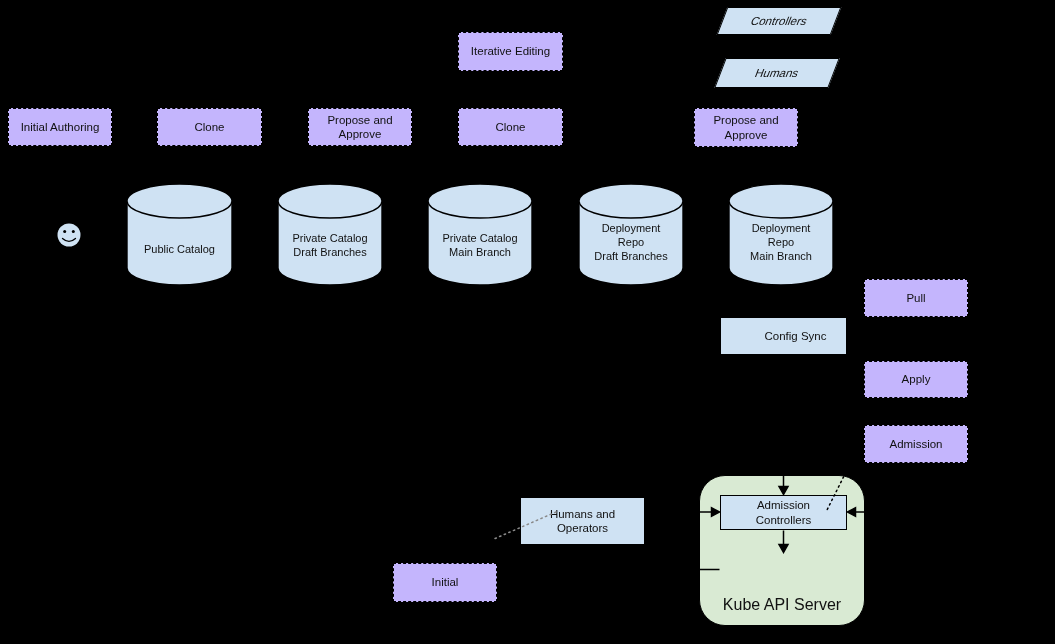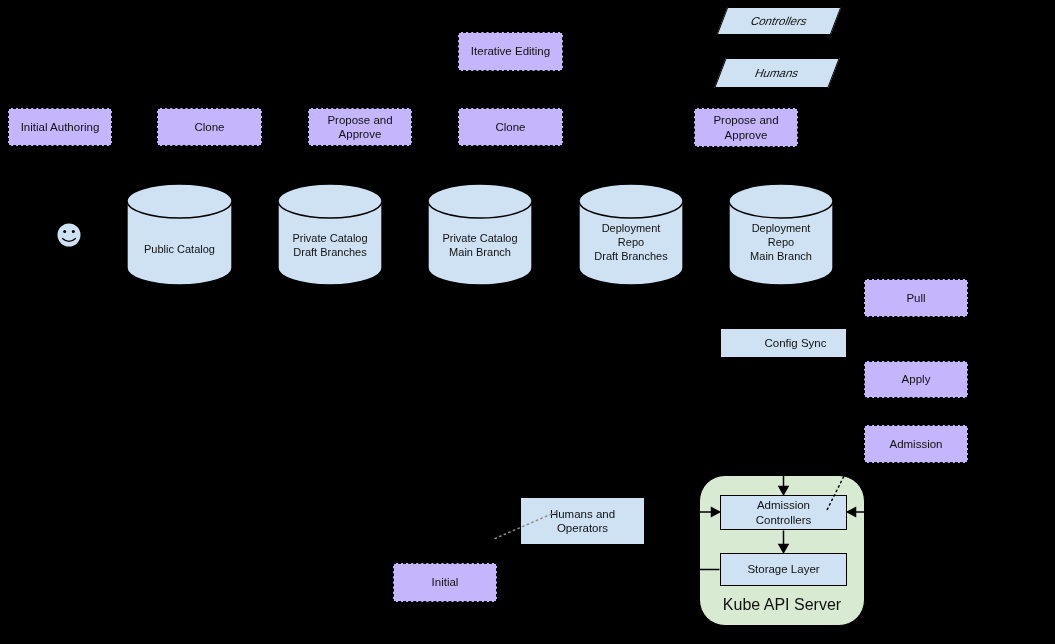--- a/index.html
+++ b/index.html
@@ -77,28 +77,27 @@
   <div class="node stage" style="left:694px;top:108px;width:104px;height:39px;">Propose and
 Approve</div>
   <div class="node stage" style="left:864px;top:361px;width:104px;height:37px;">Apply</div>
   <div class="node stage" style="left:864px;top:279px;width:104px;height:38px;">Pull</div>
   <div class="node stage" style="left:864px;top:425px;width:104px;height:38px;">Admission</div>
   <div class="node stage" style="left:393px;top:563px;width:104px;height:39px;">Initial</div>
 
   <div class="node para" style="left:722px;top:7px;width:114px;height:28px;">Controllers</div>
   <div class="node para" style="left:720px;top:58px;width:114px;height:30px;">Humans</div>
 
-  <div class="node blue" style="left:721px;top:329px;width:125px;height:28px;padding-left:24px;">Config Sync</div>
+  <div class="node blue" style="left:721px;top:318px;width:125px;height:36px;padding-left:24px;">Config Sync</div>
   <div class="node blue" style="left:521px;top:498px;width:123px;height:46px;">Humans and
 Operators</div>
 
   <div class="green" style="left:699px;top:475px;width:166px;height:151px;"></div>
   <div class="node inner" style="left:720px;top:495px;width:127px;height:35px;">Admission
 Controllers</div>
-  <div class="node inner" style="left:720px;top:553px;width:127px;height:33px;">Storage Layer</div>
   <div class="kube-label" style="left:699px;top:596px;width:166px;">Kube API Server</div>
 
   <svg class="layer connectors" width="1055" height="644">
     <g stroke="#000" stroke-width="1.5" fill="#000">
 
       <line x1="783.5" y1="359.5" x2="783.5" y2="487"></line>
       <polygon points="783.5,494.5 779,486.5 788,486.5"></polygon>
 
       <line x1="644" y1="512" x2="712" y2="512"></line>
       <polygon points="719.5,512 711.5,507.8 711.5,516.2"></polygon>

